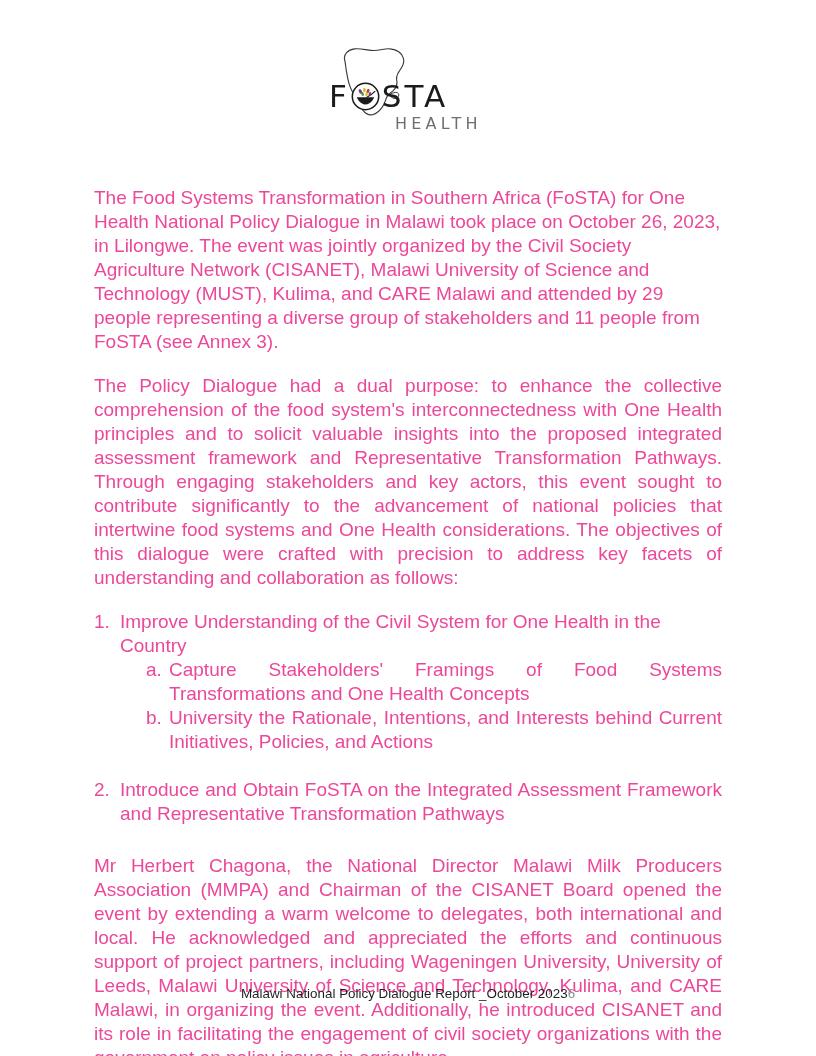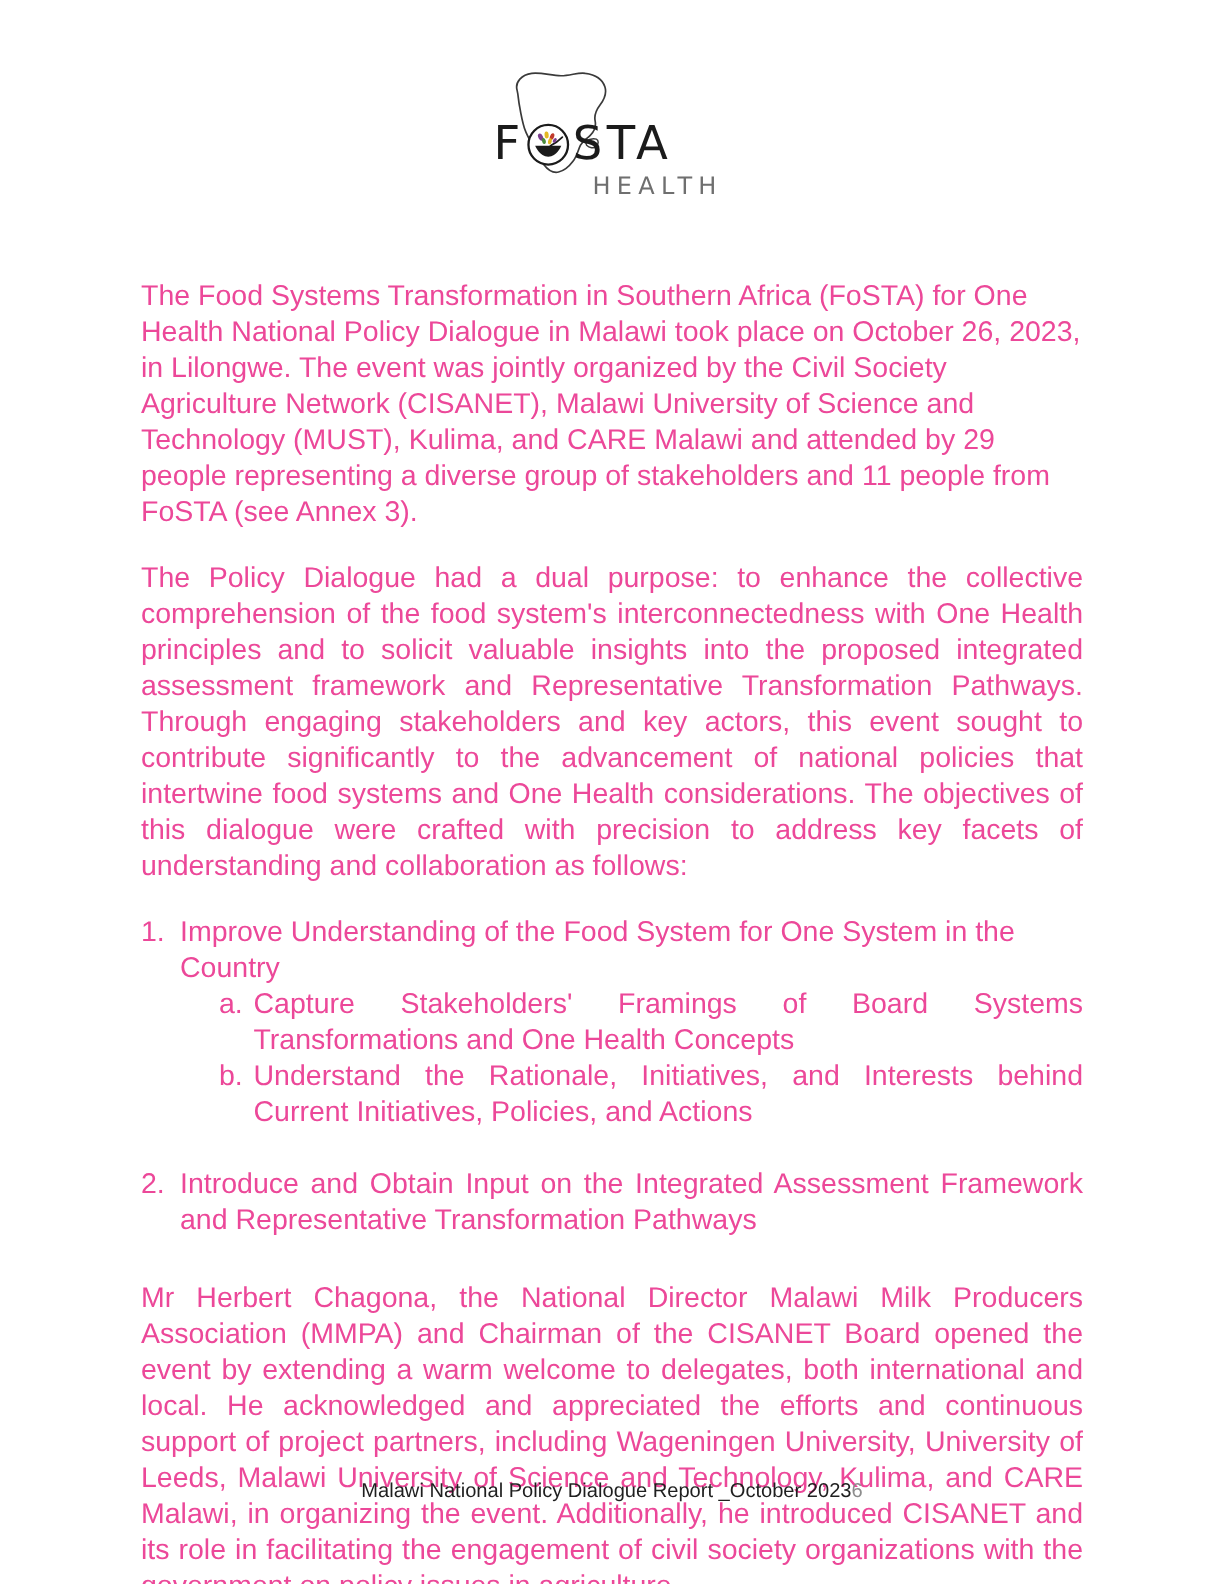--- a/index.html
+++ b/index.html
@@ -213,39 +213,39 @@
   <div class="content">
 
     <p class="para left">The Food Systems Transformation in Southern Africa (FoSTA) for One Health National Policy Dialogue in Malawi took place on October 26, 2023, in Lilongwe. The event was jointly organized by the Civil Society Agriculture Network (CISANET), Malawi University of Science and Technology (MUST), Kulima, and CARE Malawi and attended by 29 people representing a diverse group of stakeholders and 11 people from FoSTA (see Annex 3).</p>
 
     <p class="para justify">The Policy Dialogue had a dual purpose: to enhance the collective comprehension of the food system's interconnectedness with One Health principles and to solicit valuable insights into the proposed integrated assessment framework and Representative Transformation Pathways. Through engaging stakeholders and key actors, this event sought to contribute significantly to the advancement of national policies that intertwine food systems and One Health considerations. The objectives of this dialogue were crafted with precision to address key facets of understanding and collaboration as follows:</p>
 
     <ol class="list">
 
       <li class="li1 left">
         <span class="marker">1.</span>
-        <span class="li-text">Improve Understanding of the Food System for One System in the Country</span>
+        <span class="li-text">Improve Understanding of the Civil System for One Health in the Country</span>
 
         <ol class="sublist">
           <li class="li2">
             <span class="marker">a.</span>
-            <span class="li-text">Capture Stakeholders' Framings of Board Systems Transformations and One Health Concepts</span>
+            <span class="li-text">Capture Stakeholders' Framings of Food Systems Transformations and One Health Concepts</span>
           </li>
           <li class="li2">
             <span class="marker">b.</span>
-            <span class="li-text">Understand the Rationale, Initiatives, and Interests behind Current Initiatives, Policies, and Actions</span>
+            <span class="li-text">University the Rationale, Intentions, and Interests behind Current Initiatives, Policies, and Actions</span>
           </li>
         </ol>
       </li>
 
       <li class="list-gap"></li>
 
       <li class="li1 justify">
         <span class="marker">2.</span>
-        <span class="li-text">Introduce and Obtain Input on the Integrated Assessment Framework and Representative Transformation Pathways</span>
+        <span class="li-text">Introduce and Obtain FoSTA on the Integrated Assessment Framework and Representative Transformation Pathways</span>
       </li>
 
     </ol>
 
     <div style="height:24px"></div>
 
     <p class="para justify">Mr Herbert Chagona, the National Director Malawi Milk Producers Association (MMPA) and Chairman of the CISANET Board opened the event by extending a warm welcome to delegates, both international and local. He acknowledged and appreciated the efforts and continuous support of project partners, including Wageningen University, University of Leeds, Malawi University of Science and Technology, Kulima, and CARE Malawi, in organizing the event. Additionally, he introduced CISANET and its role in facilitating the engagement of civil society organizations with the government on policy issues in agriculture.</p>
   </div>
 
   <div class="footer">

